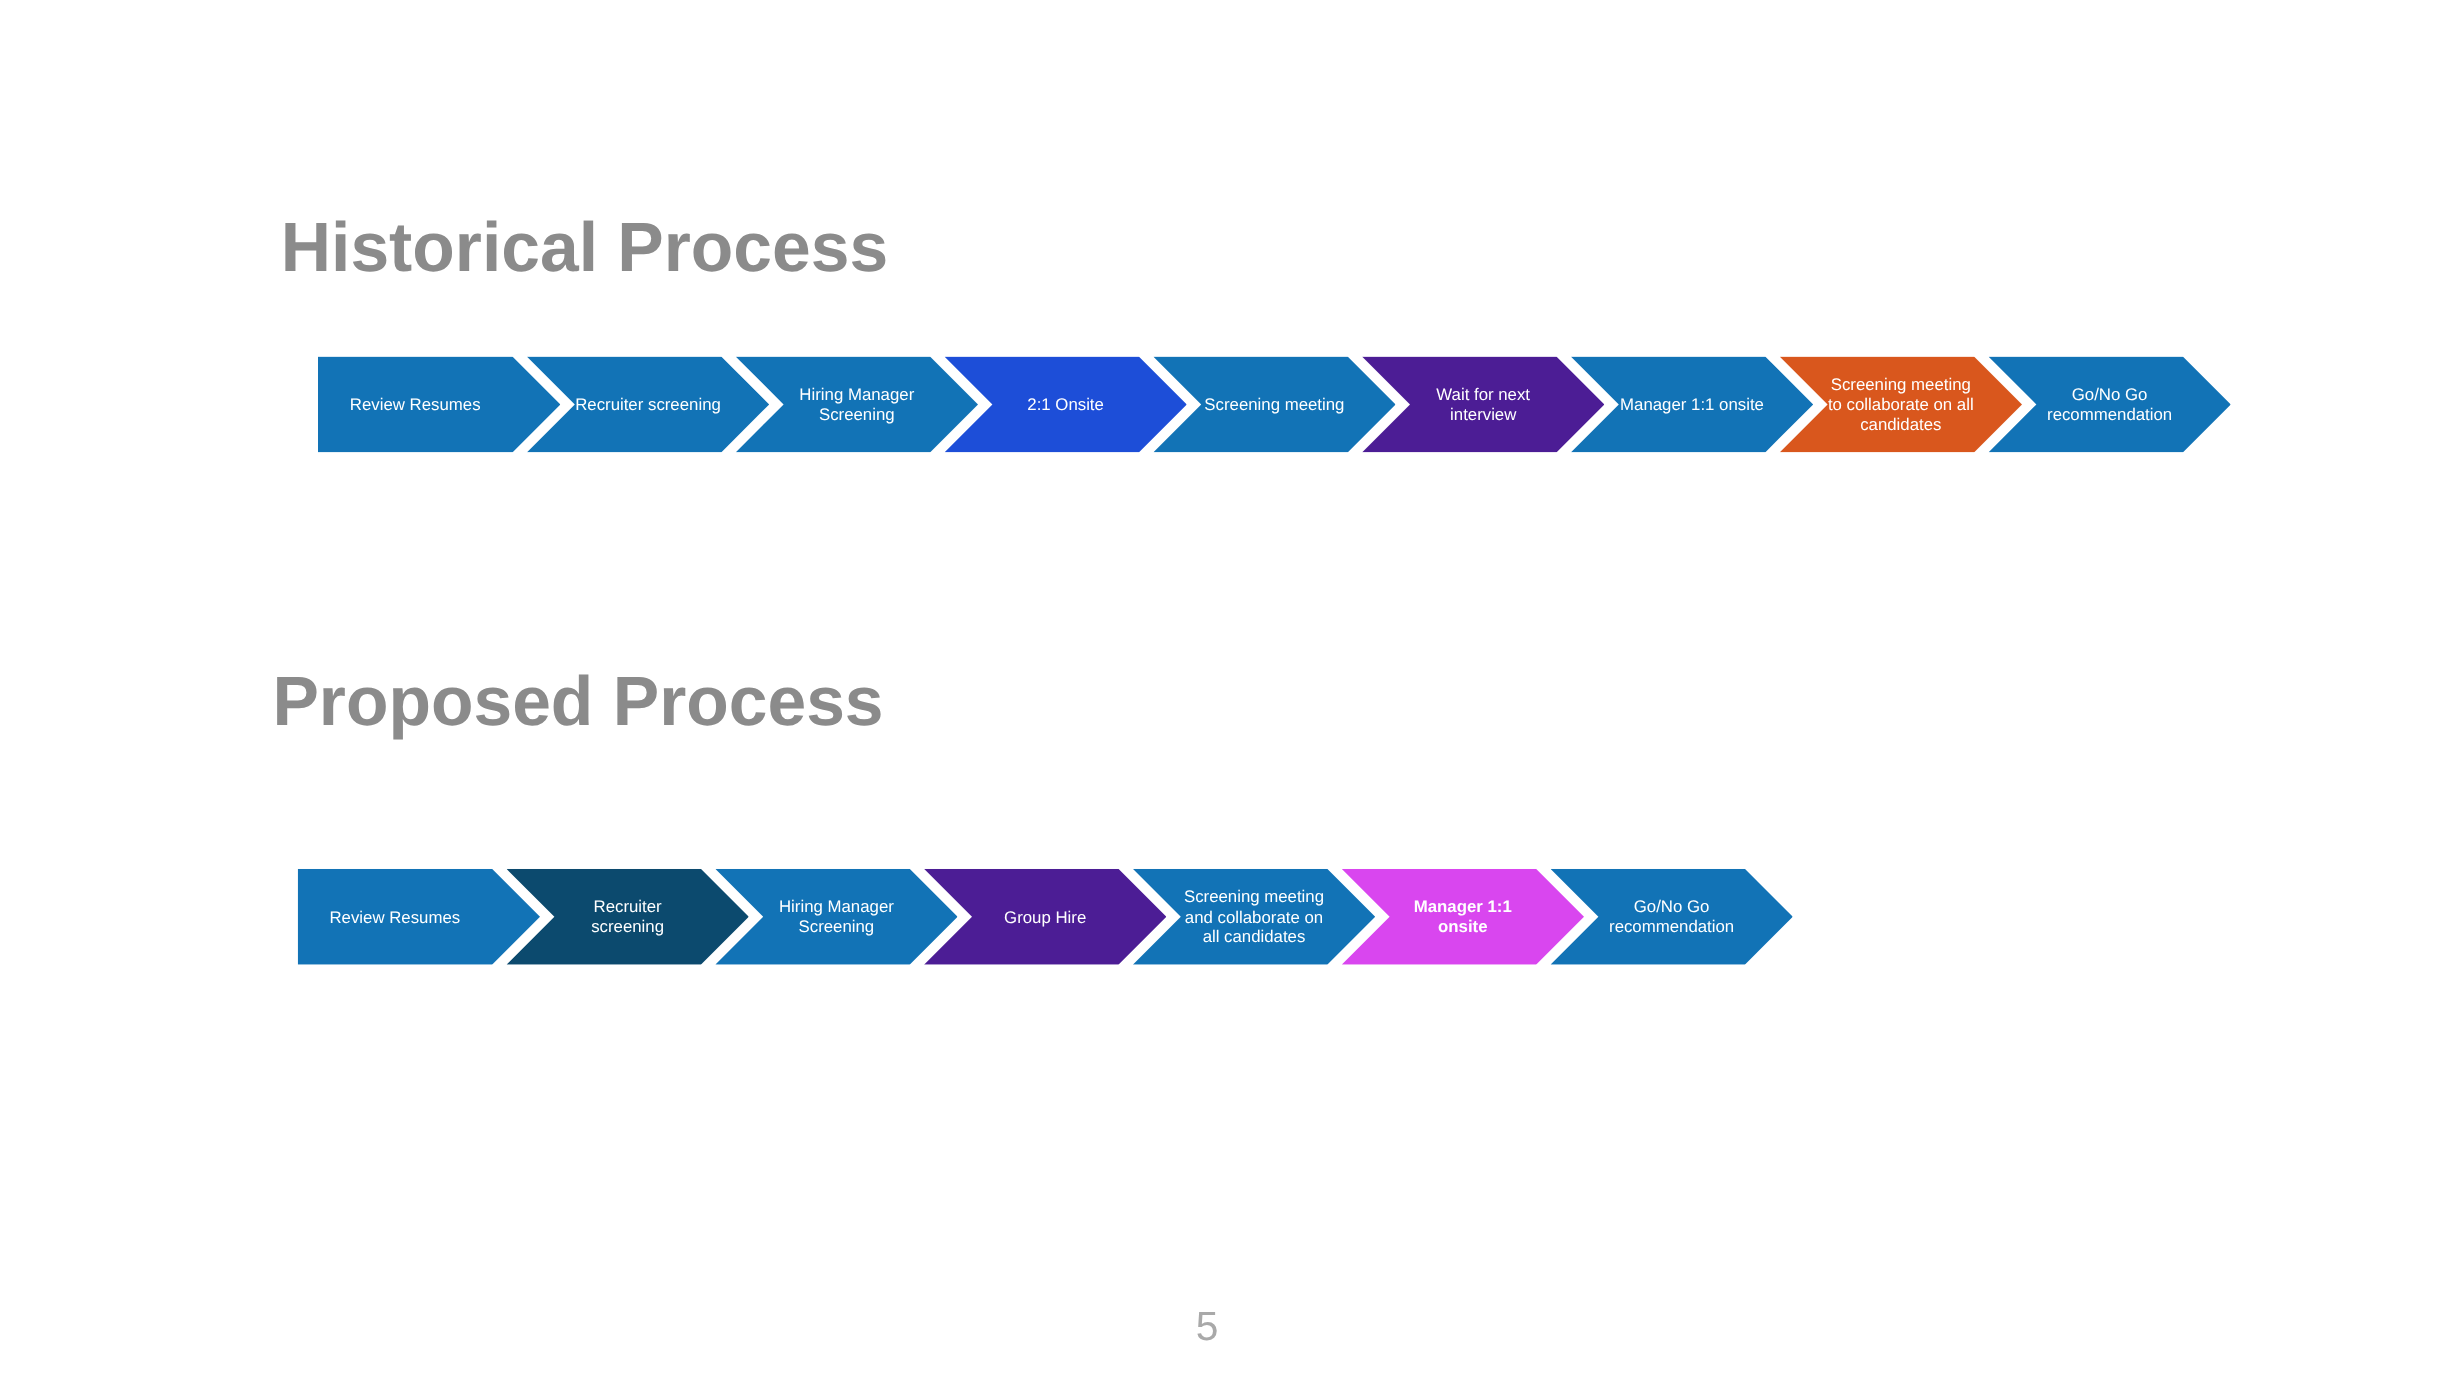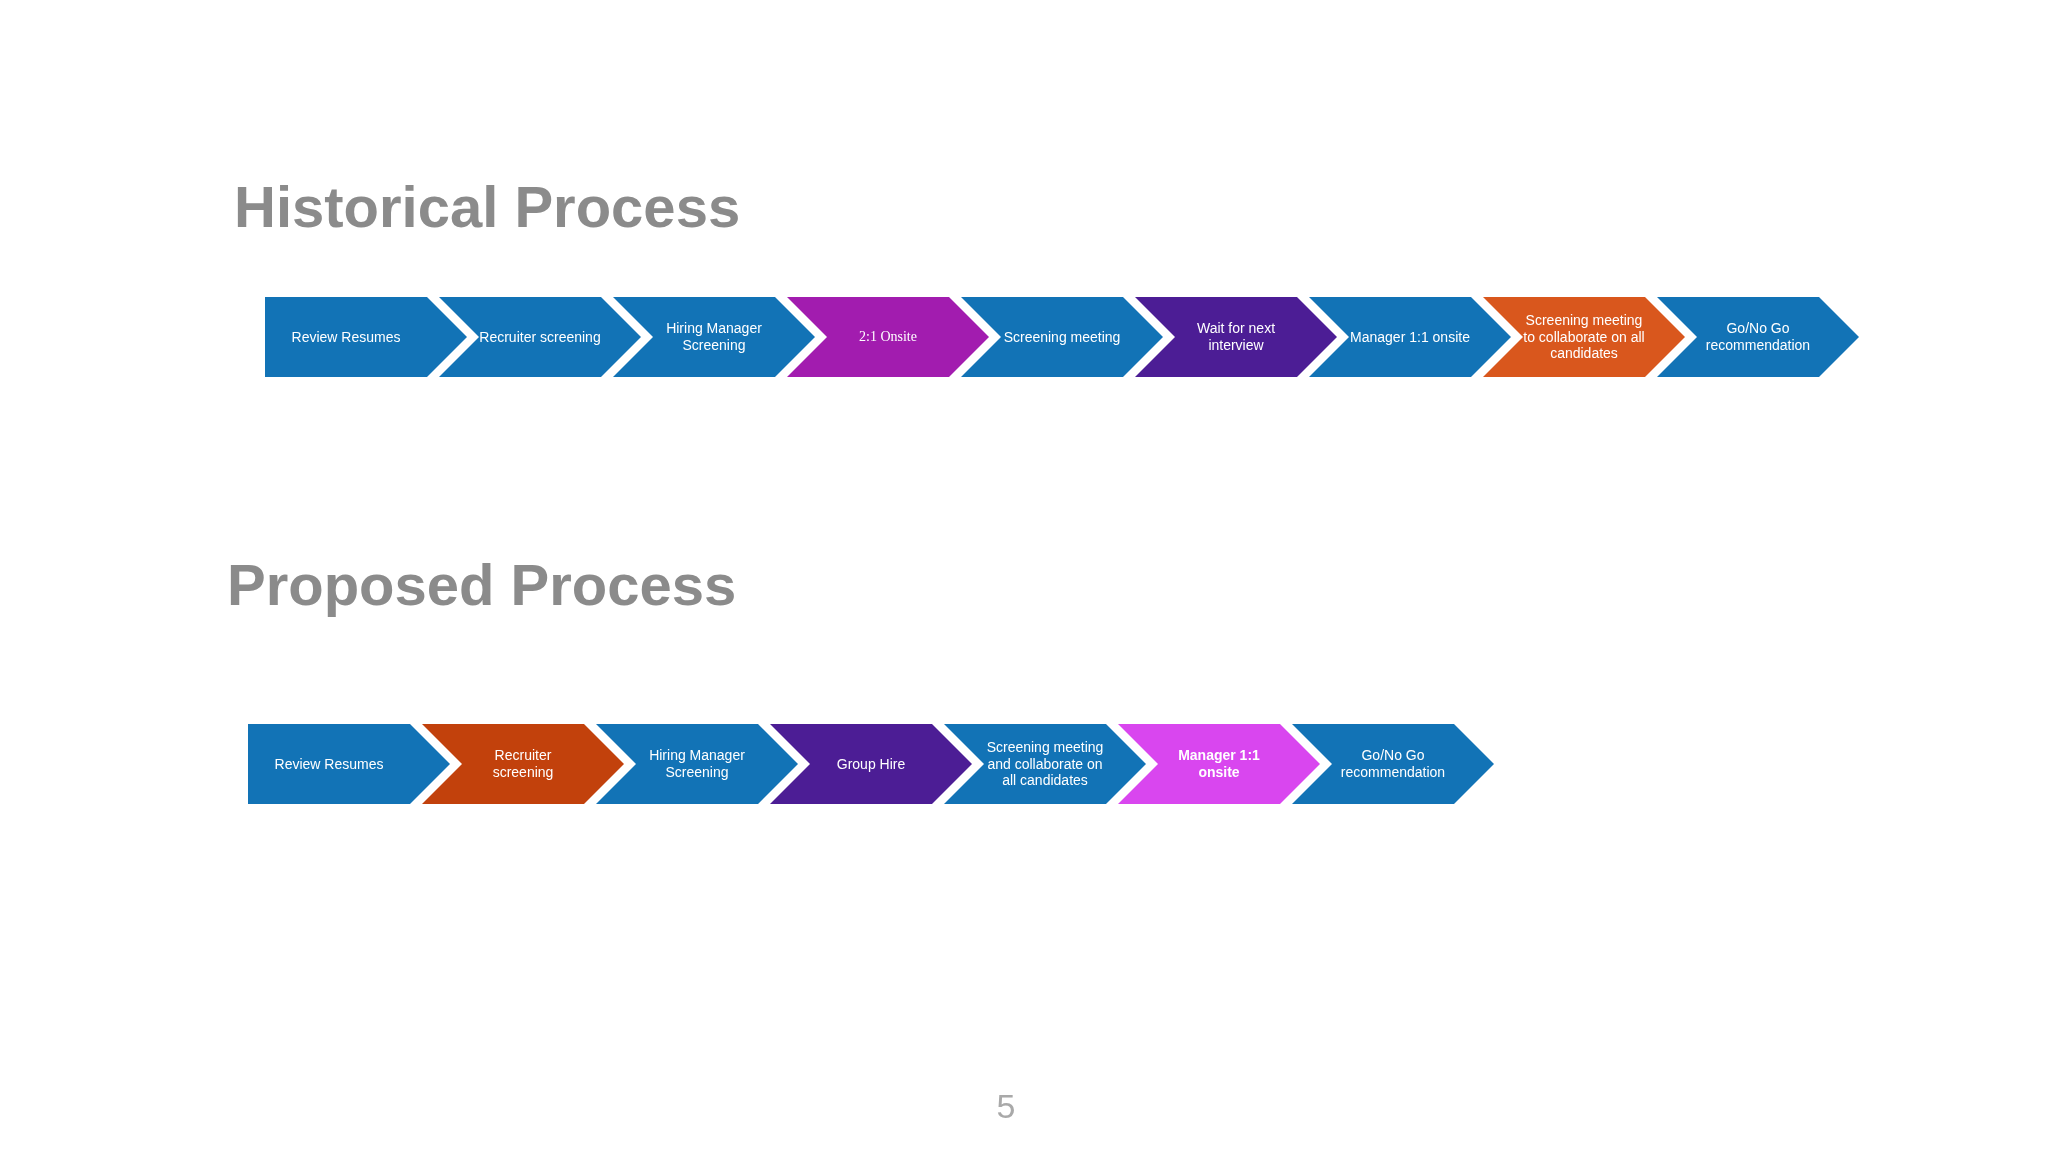--- a/index.html
+++ b/index.html
@@ -66,37 +66,37 @@
 
 <div class="slide">
 
   <h1 class="title" id="historical-title">Historical Process</h1>
 
   <div class="flow" id="historical-flow">
       <div class="chev first" style="background: rgb(18, 115, 182); color: rgb(255, 255, 255);">Review Resumes</div>
       <div class="chev" style="background: rgb(18, 115, 182); color: rgb(255, 255, 255);">Recruiter screening</div>
       <div class="chev" style="background: rgb(18, 115, 182); color: rgb(255, 255, 255);">Hiring Manager
 Screening</div>
-      <div class="chev" style="background: #a21caf; color: rgb(255, 255, 255); font-family: Liberation Serif, serif;">2:1 Onsite</div>
+      <div class="chev" style="background: #1d4ed8; color: rgb(255, 255, 255);">2:1 Onsite</div>
       <div class="chev" style="background: rgb(18, 115, 182); color: rgb(255, 255, 255);">Screening meeting</div>
       <div class="chev" style="background: #4c1d95; color: rgb(255, 255, 255);">Wait for next
 interview</div>
       <div class="chev" style="background: rgb(18, 115, 182); color: rgb(255, 255, 255);">Manager 1:1 onsite</div>
       <div class="chev" style="background: rgb(217, 87, 29); color: rgb(255, 255, 255);">Screening meeting
 to collaborate on all
 candidates</div>
       <div class="chev" style="background: rgb(18, 115, 182); color: rgb(255, 255, 255);">Go/No Go
 recommendation</div>
     </div>
 
   <h1 class="title" id="proposed-title">Proposed Process</h1>
 
   <div class="flow" id="proposed-flow">
       <div class="chev first" style="background: rgb(18, 115, 182); color: rgb(255, 255, 255);">Review Resumes</div>
-      <div class="chev" style="background: #c2410c; color: rgb(255, 255, 255);">Recruiter
+      <div class="chev" style="background: #0c4a6e; color: rgb(255, 255, 255);">Recruiter
 screening</div>
       <div class="chev" style="background: rgb(18, 115, 182); color: rgb(255, 255, 255);">Hiring Manager
 Screening</div>
       <div class="chev" style="background: #4c1d95; color: rgb(255, 255, 255);">Group Hire</div>
       <div class="chev" style="background: rgb(18, 115, 182); color: rgb(255, 255, 255);">Screening meeting
 and collaborate on
 all candidates</div>
       <div class="chev" style="background: #d946ef; color: rgb(255, 255, 255); font-weight: bold;">Manager 1:1
 onsite</div>
       <div class="chev" style="background: rgb(18, 115, 182); color: rgb(255, 255, 255);">Go/No Go

